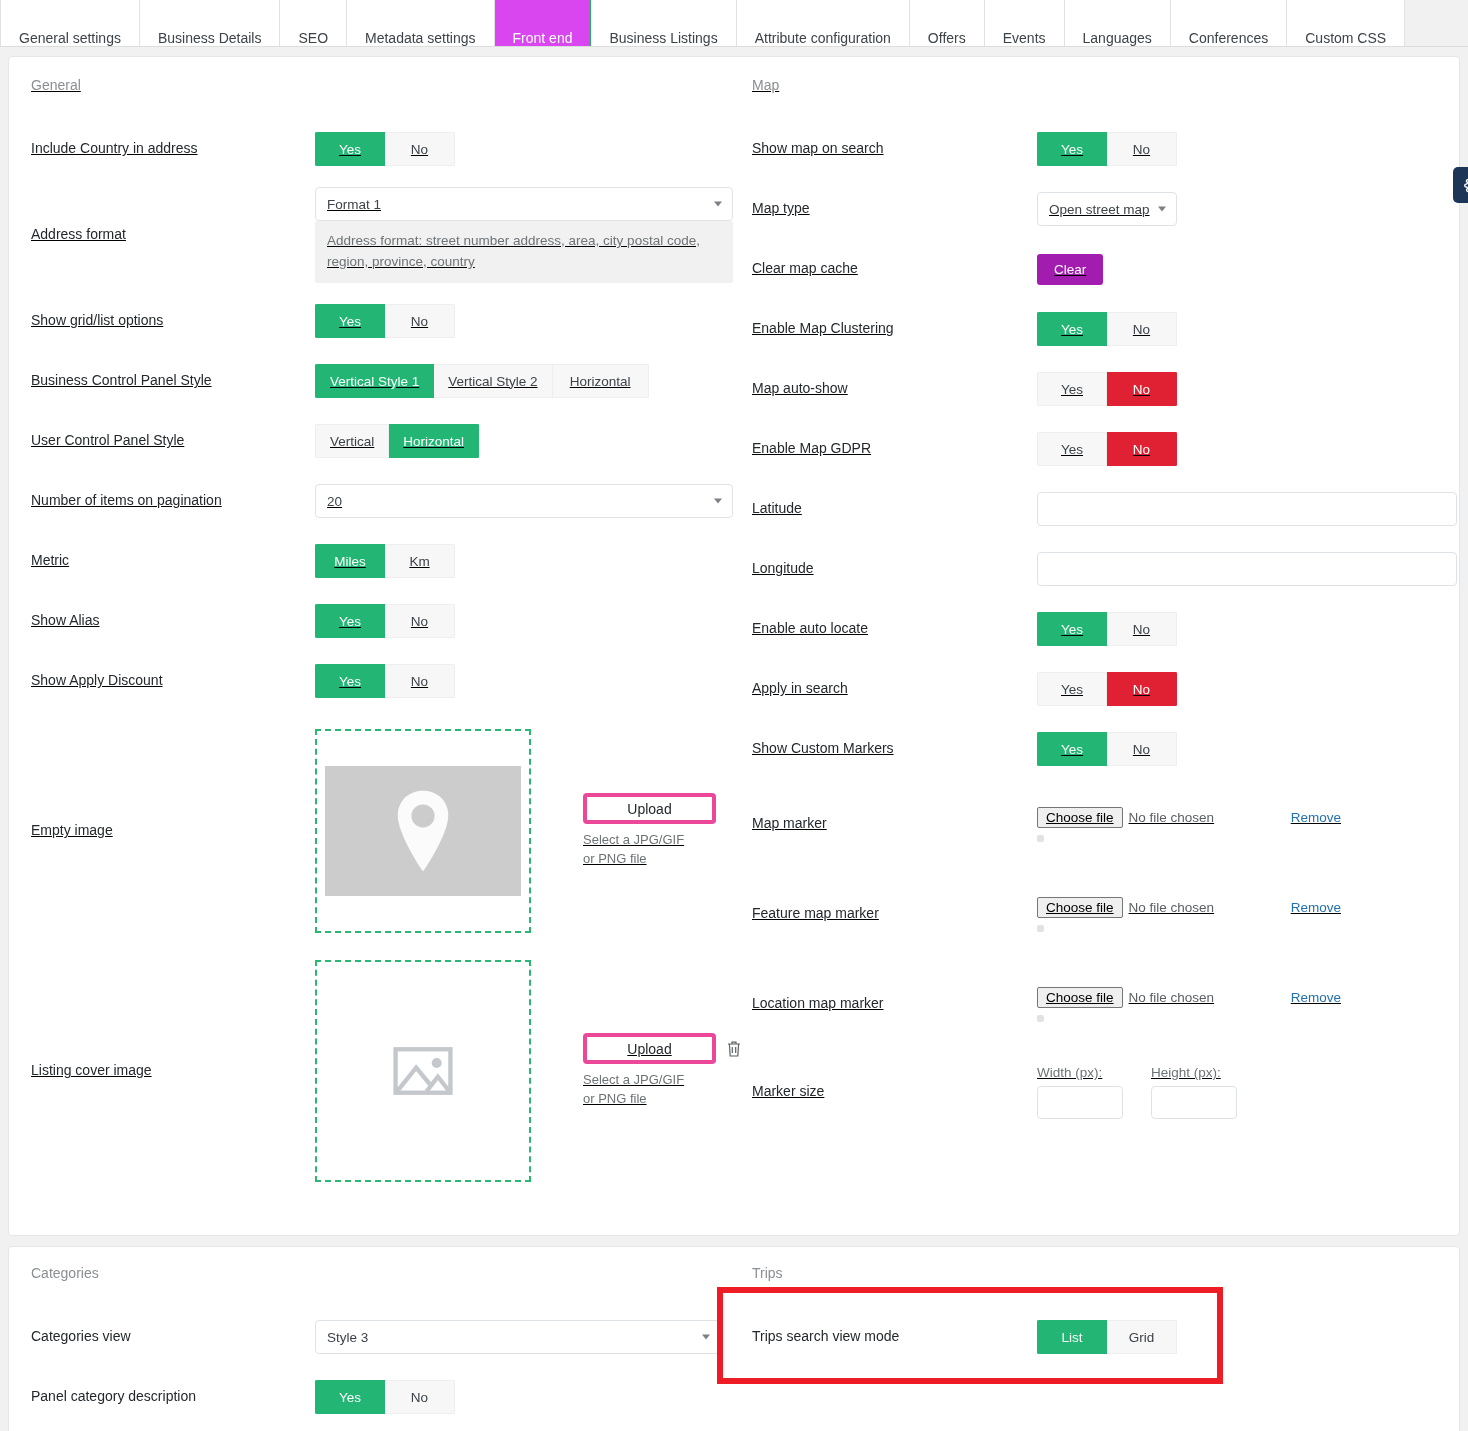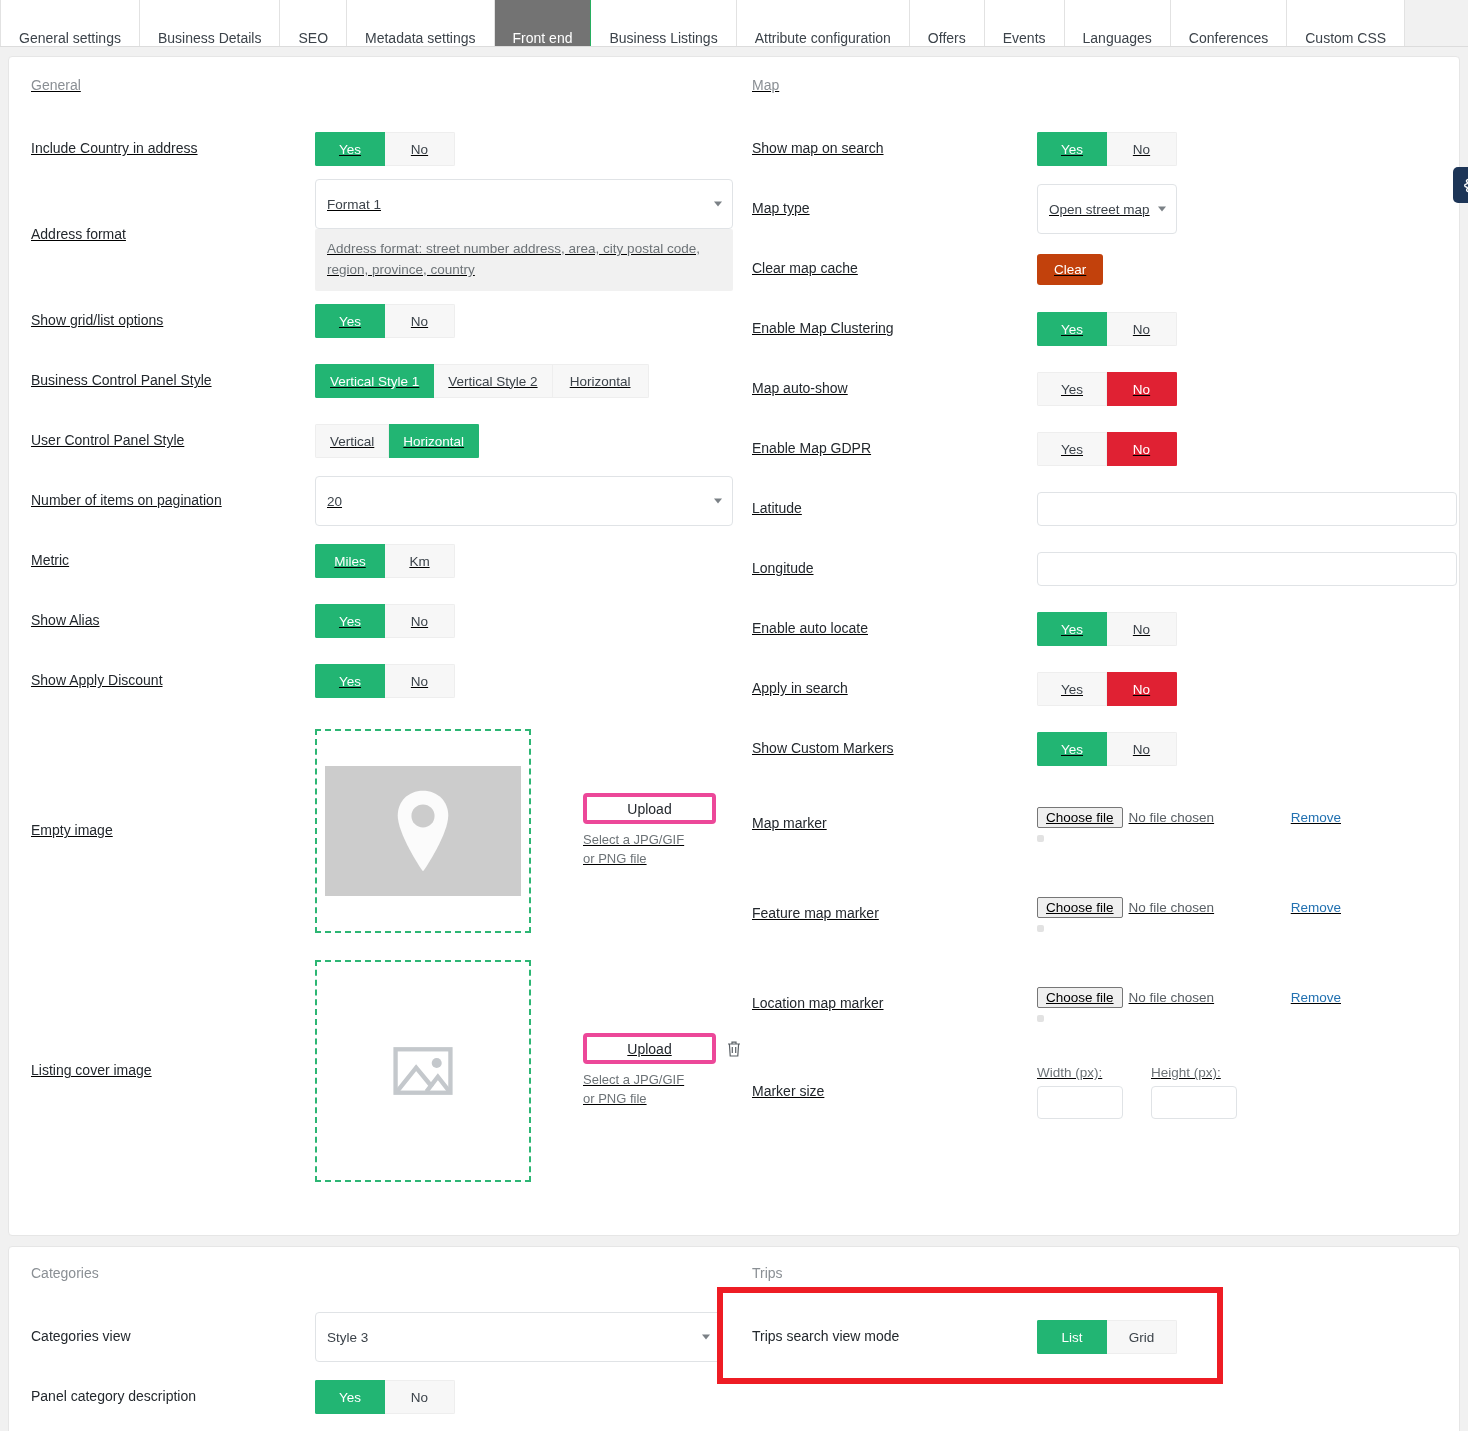--- a/index.html
+++ b/index.html
@@ -26,21 +26,21 @@
     align-items: flex-end;
     justify-content: center;
     padding: 0 18px;
     font-size: 14px;
     color: #3c434a;
     white-space: nowrap;
     cursor: pointer;
   }
   .tab:first-child { border-left: 1px solid #e2e2e2; }
   .tab.active {
-    background: #737373;
+    background: #d946ef;
     color: #ffffff;
     border-right-color: #27ae60;
   }
 
   
   .page {
     position: relative;
     width: 1468px;
     height: 1384px;
     background: #f1f1f1;
@@ -114,21 +114,21 @@
   .seg .opt.on-red   { background: #e02133; color: #ffffff; border-color: #e02133; }
   .seg.wide .opt { min-width: 96px; }
   .seg.wide2 .opt { min-width: 66px; }
 
   
   .select {
     position: relative;
     background: #ffffff;
     border: 1px solid #e0e3e6;
     border-radius: 4px;
-    height: 50px;
+    height: 34px;
     display: flex;
     align-items: center;
     padding: 0 28px 0 11px;
     font-size: 13.5px;
     color: #3c434a;
     cursor: pointer;
   }
   .select .caret {
     position: absolute; right: 10px; top: 50%;
     transform: translateY(-50%);
@@ -160,21 +160,21 @@
     color: #3c434a;
     padding: 0 11px;
     font-family: "Liberation Sans", sans-serif;
     outline: none;
   }
   .tinput.xl { width: 420px; }
   .tinput.sm { width: 86px; height: 33px; }
 
   
   .btn-clear {
-    background: #c2410c;
+    background: #a21caf;
     color: #ffffff;
     font-size: 13.5px;
     border: none;
     border-radius: 3px;
     padding: 8px 17px;
     cursor: pointer;
     font-family: "Liberation Sans", sans-serif;
   }
   .btn-upload {
     background: #ffffff;

